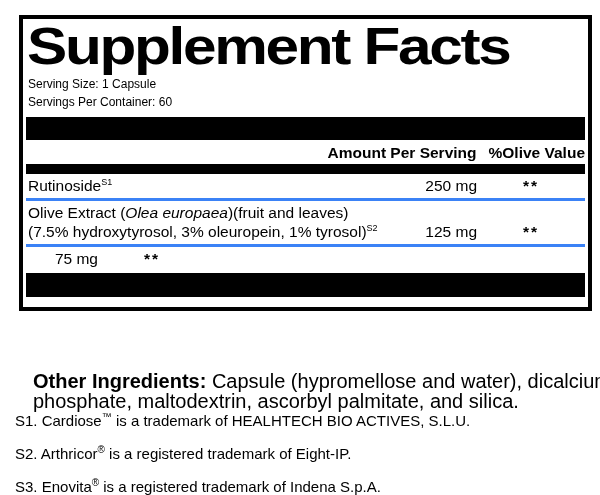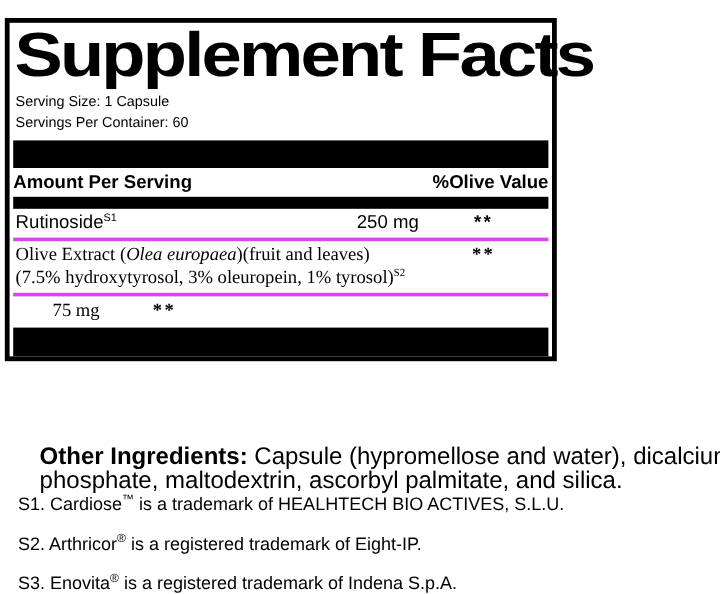--- a/index.html
+++ b/index.html
@@ -3,46 +3,46 @@
 <meta charset="utf-8">
 <style>
   html, body { margin:0; padding:0; }
   body {
     width:600px; height:495px;
     background:#ffffff; color:#000000;
     font-family:"Liberation Sans", sans-serif;
     position:relative; overflow:hidden;
   }
   .facts-box {
-    position:absolute; left:4px; top:15px;
-    width:460px; box-sizing:border-box;
+    position:absolute; left:19px; top:15px;
+    width:573px; box-sizing:border-box;
     border:4px solid #000; background:#fff;
-    padding:0 3px 0 3px;
+    padding:0 3px 10px 3px;
   }
   .title {
     font-weight:bold; font-size:52px; line-height:1.02;
     letter-spacing:-2px; white-space:nowrap;
     transform:scaleX(1.16); transform-origin:left center;
     margin:1px 0 2px 1px;
   }
   .serving-line { font-size:12px; line-height:18px; margin:0 0 0 2px; }
   .bar { background:#000; width:100%; }
   .bar-thick-top { height:23px; margin-top:6px; }
   .header-row {
-    display:flex; justify-content:space-between; align-items:baseline;
+    display:flex; justify-content:flex-end; align-items:baseline;
     gap:12px; font-weight:bold; font-size:15.5px;
     padding:4px 0 2px 0;
   }
   .bar-thin { height:10px; }
   .row {
-    display:flex; align-items:flex-start;
+    display:flex; align-items:flex-end;
     font-size:15.5px; line-height:19px;
     padding:2px 0 3px 2px;
   }
-  .row + .row { border-top:3px solid #d946ef;font-family:Liberation Serif, serif; }
+  .row + .row { border-top:3px solid #3b82f6; }
   .row .name { flex:1; }
   .row .amount { width:70px; text-align:right; white-space:nowrap; }
   .row .dv { width:108px; text-align:center; letter-spacing:2px; font-weight:bold; }
   .bar-thick-bottom { height:24px; margin-top:2px; }
   .dv-note { font-size:15.5px; line-height:18px; padding:3px 0 1px 2px; }
   sup.marker { font-size:9px; vertical-align:super; line-height:0; letter-spacing:0; }
   .italic { font-style:italic; }
   .other-ingredients {
     position:absolute; left:13px; top:351px; width:578px;
     font-size:20px; line-height:20px;margin-left:20px;
@@ -76,20 +76,21 @@
     </div>
     <div class="amount">250 mg</div>
     <div class="dv">**</div>
   </div>
 
   <div class="row">
     <div class="name">
       <span>Olive Extract (</span><span class="italic">Olea europaea</span><span>)(fruit and leaves)</span><br>
       <span>(7.5% hydroxytyrosol, 3% oleuropein, 1% tyrosol)</span><sup class="marker">S2</sup>
     </div>
+    <div class="amount">125 mg</div>
     <div class="dv">**</div>
   </div>
 
   <div class="row">
     <div class="amount">75 mg</div>
     <div class="dv">**</div>
   </div>
 
   <div class="bar bar-thick-bottom"></div>
 

